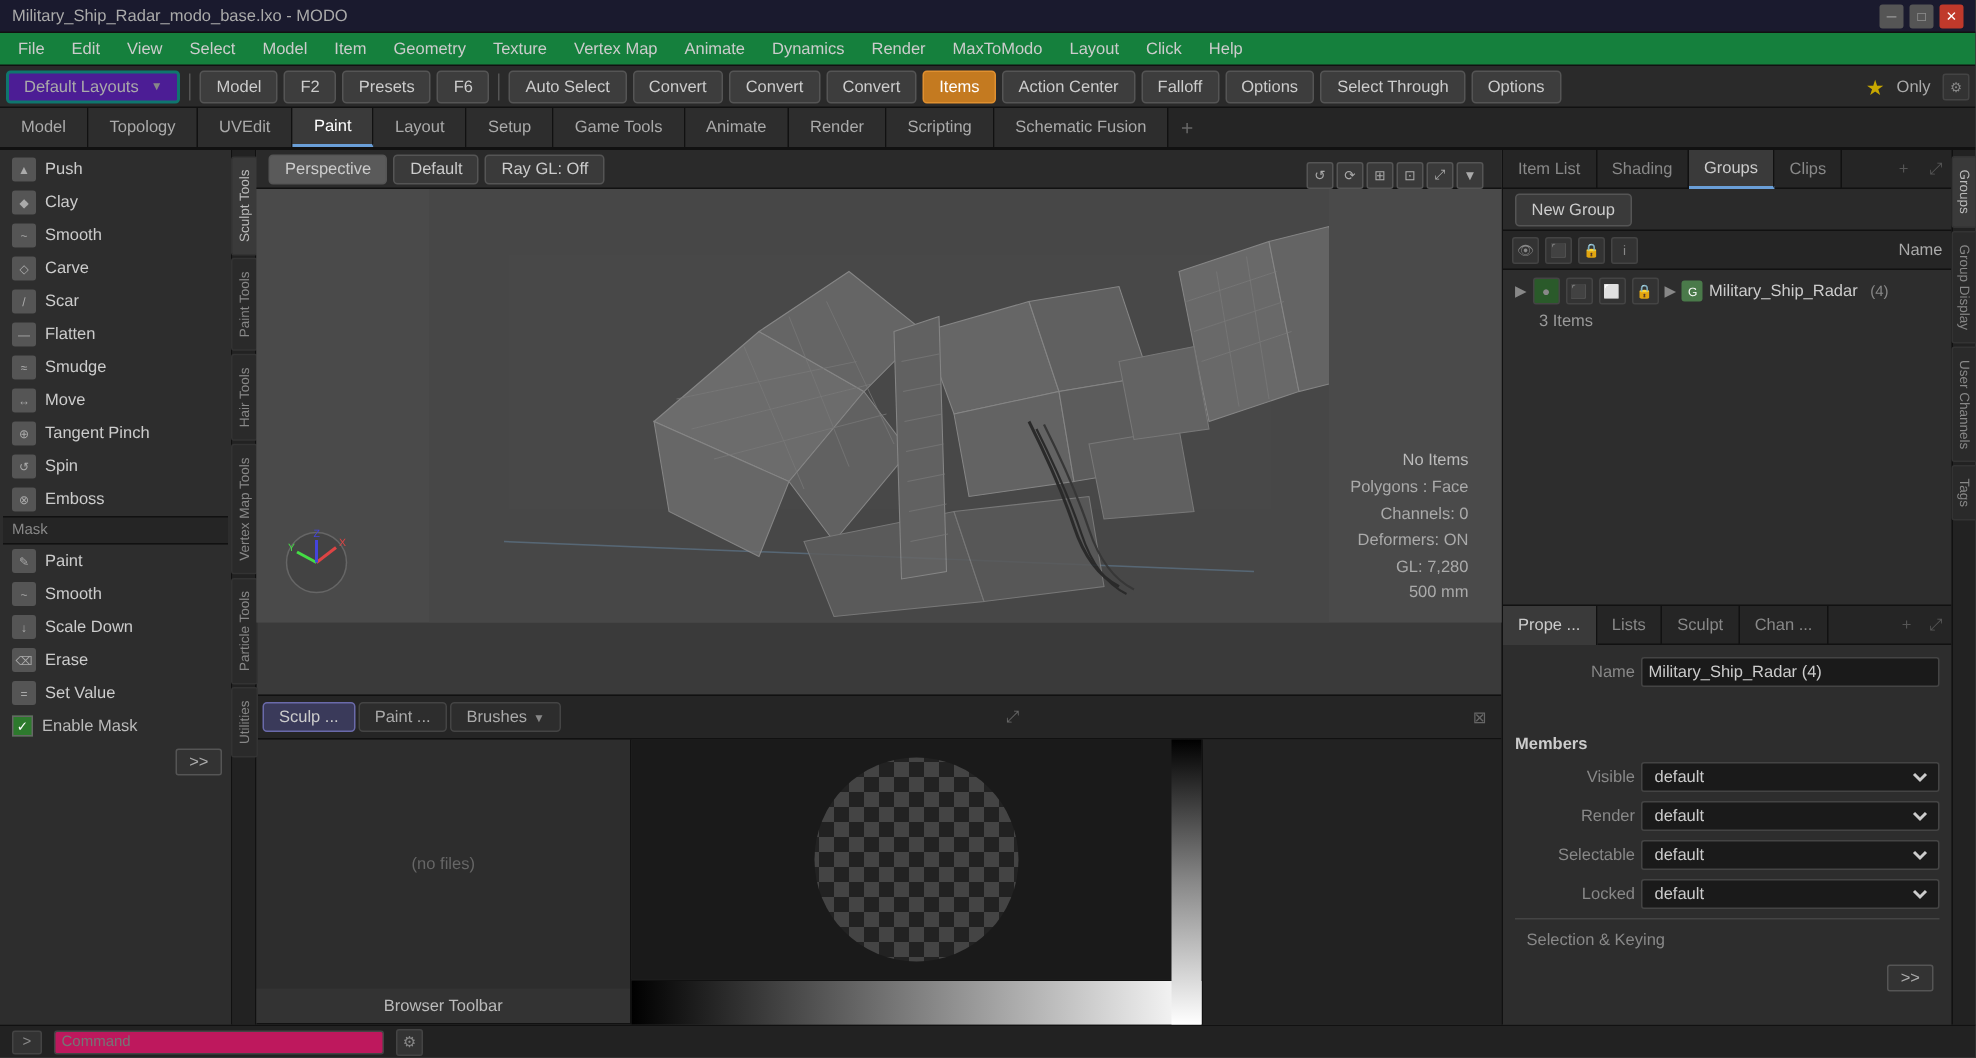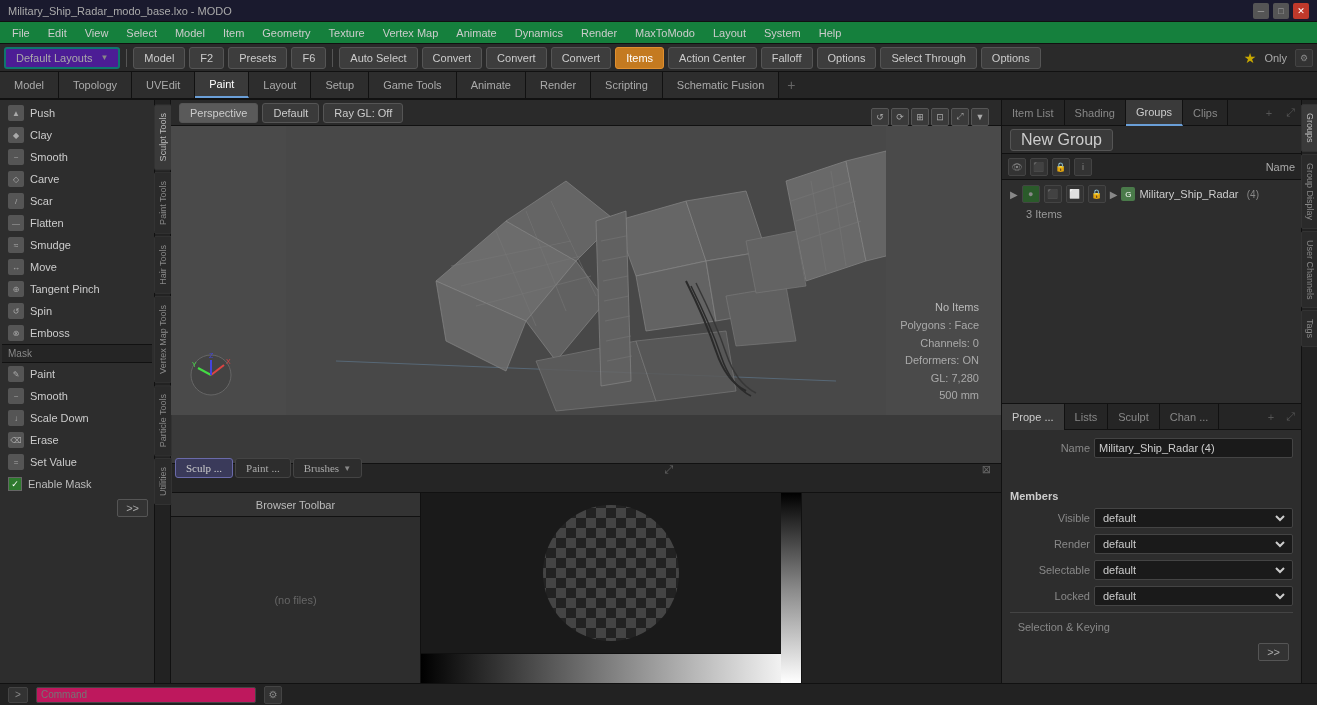--- a/index.html
+++ b/index.html
@@ -264,25 +264,24 @@
       height: 220px;
       background: #2d2d2d;
       border-top: 1px solid #111;
       display: flex;
       flex-direction: column;
     }
     #bottom-tabs {
       height: 26px;
       background: #252525;
       display: flex;
-      align-items: flex-end;
+      align-items: center;
       padding: 14px 4px;
       gap: 2px;
       border-bottom: 1px solid #111;
-      font-family: Liberation Serif, serif;
     }
     .bottom-tab {
       padding: 2px 10px;
       background: #2d2d2d;
       border: 1px solid #444;
       border-radius: 3px;
       color: #aaa;
       font-size: 11px;
       cursor: pointer;
       height: 20px;
@@ -395,21 +394,21 @@
       padding: 0 8px;
       border-bottom: 1px solid #111;
       gap: 6px;
     }
     #new-group-btn {
       padding: 10px 10px;
       background: #3a3a3a;
       border: 1px solid #555;
       border-radius: 3px;
       color: #ccc;
-      font-size: 16px;
+      font-size: 11px;
       cursor: pointer;
       height: 20px;
       display: flex; align-items: center;
     }
 
     #groups-toolbar {
       height: 26px;
       background: #252525;
       display: flex;
       align-items: center;
@@ -658,21 +657,21 @@
   <div class="menu-item">Model</div>
   <div class="menu-item">Item</div>
   <div class="menu-item">Geometry</div>
   <div class="menu-item">Texture</div>
   <div class="menu-item">Vertex Map</div>
   <div class="menu-item">Animate</div>
   <div class="menu-item">Dynamics</div>
   <div class="menu-item">Render</div>
   <div class="menu-item">MaxToModo</div>
   <div class="menu-item">Layout</div>
-  <div class="menu-item">System</div>
+  <div class="menu-item">Click</div>
   <div class="menu-item">Help</div>
 </div>
 
 <div id="toolbar1">
   <div class="layout-btn">
     <span>Default Layouts</span>
     <span class="dropdown-arrow">▼</span>
   </div>
   <div class="tb1-separator"></div>
   <div class="tb1-btn">Model</div>
@@ -912,24 +911,24 @@
         <div class="bottom-tab">
           <span>Brushes</span>
           <span class="dropdown-arrow">▼</span>
         </div>
         <div class="bottom-expand">⤢</div>
         <div class="bottom-expand">⊠</div>
       </div>
       <div id="bottom-content">
 
         <div id="browser-panel">
-          <div id="browser-toolbar">Browser Toolbar</div>
           <div id="browser-files">
             <span>(no files)</span>
           </div>
+          <div id="browser-toolbar">Browser Toolbar</div>
         </div>
 
         <div id="texture-panel">
           <div id="texture-preview">
 
             <div style="position:relative;width:290px;height:150px;">
               <svg width="290" height="150" viewBox="0 0 290 150">
                 <defs>
                   <clipPath id="circleClip">
                     <circle cx="145" cy="75" r="68"></circle>

